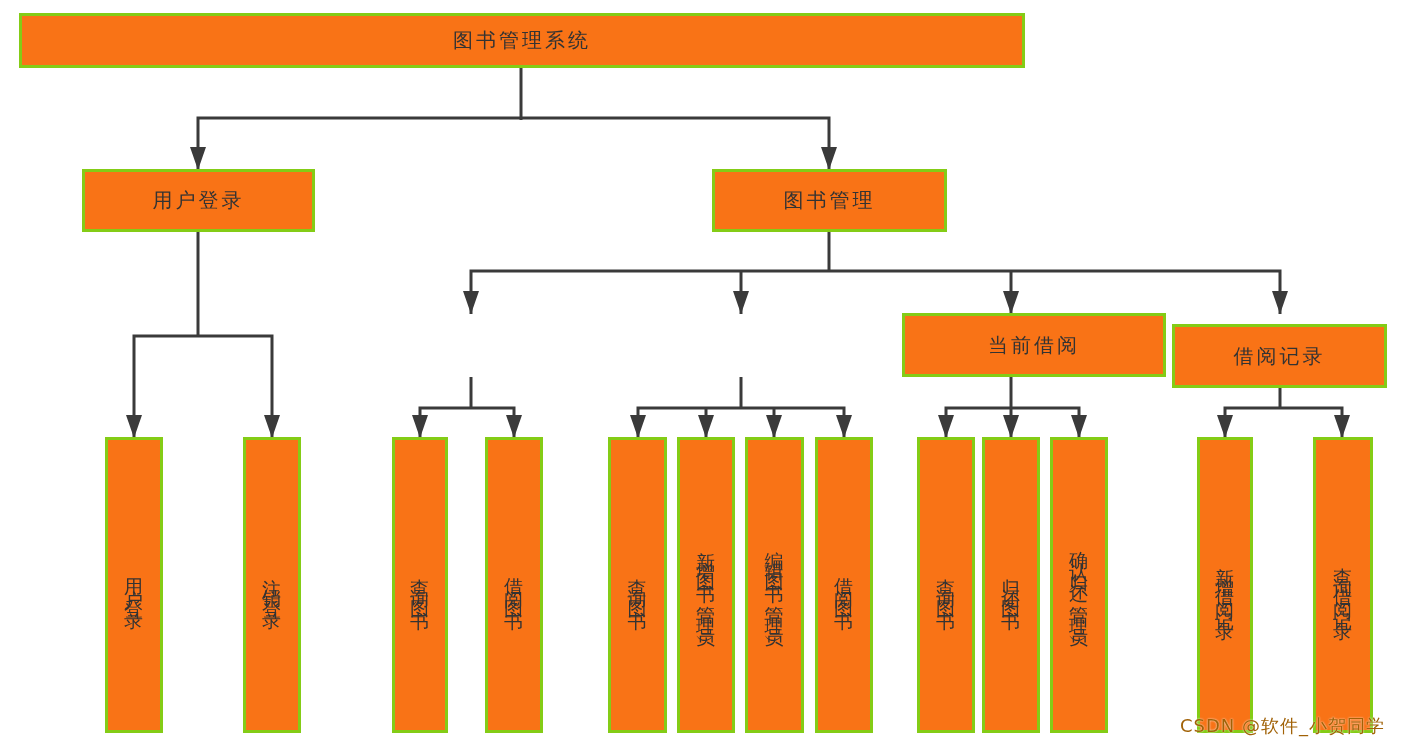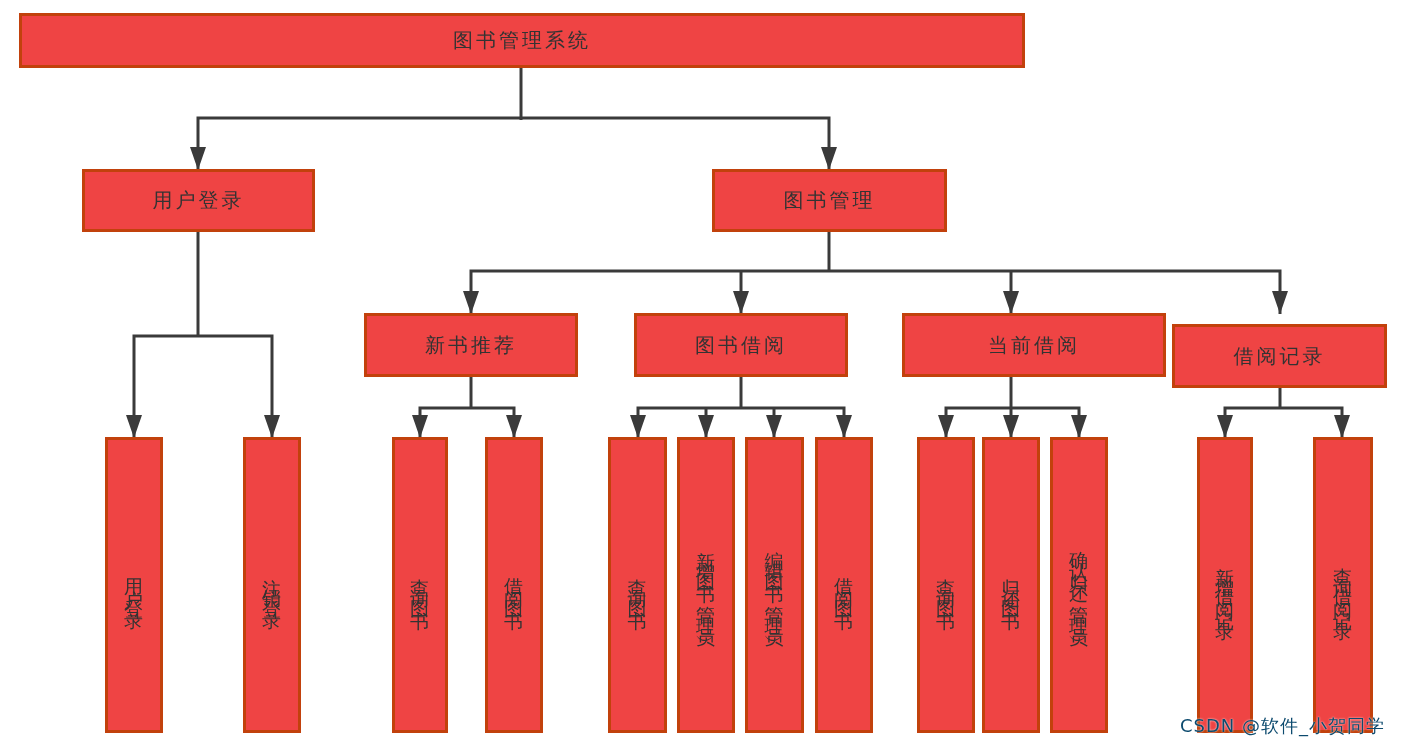--- a/index.html
+++ b/index.html
@@ -13,22 +13,22 @@
     color: #333333;
   }
   .connectors {
     position: absolute;
     left: 0; top: 0;
     z-index: 1;
   }
   .box {
     position: absolute;
     box-sizing: border-box;
-    border: 3px solid #c2410c;
-    background: #ef4444;
+    border: 3px solid #84cc16;
+    background: #f97316;
     display: flex;
     align-items: center;
     justify-content: center;
     font-size: 20px;
     letter-spacing: 3px;
     z-index: 2;
     white-space: nowrap;
   }
   .vbox { font-size: 19px; letter-spacing: normal; }
   .vt {
@@ -36,21 +36,21 @@
     text-orientation: mixed;
     letter-spacing: 11px;
     line-height: 1;
   }
   .watermark {
     position: absolute;
     left: 1180px;
     top: 714px;
     z-index: 3;
     font-size: 18px;
-    color: #0c4a6e;
+    color: #a16207;
     letter-spacing: 1px;
     white-space: nowrap;
     text-shadow: 0 0 2px #ffffff;
   }
 </style>
 </head>
 <body>
 
 <div class="canvas">
 
@@ -96,22 +96,20 @@
       <polygon points="1217,415 1233,415 1225,438"></polygon>
       <polygon points="1334,415 1350,415 1342,438"></polygon>
     </g>
   </svg>
 
   <div class="box" style="left:19px;top:13px;width:1006px;height:55px">图书管理系统</div>
 
   <div class="box" style="left:82px;top:169px;width:233px;height:63px">用户登录</div>
   <div class="box" style="left:712px;top:169px;width:235px;height:63px">图书管理</div>
 
-  <div class="box" style="left:364px;top:313px;width:214px;height:64px">新书推荐</div>
-  <div class="box" style="left:634px;top:313px;width:214px;height:64px">图书借阅</div>
   <div class="box" style="left:902px;top:313px;width:264px;height:64px">当前借阅</div>
   <div class="box" style="left:1172px;top:324px;width:215px;height:64px">借阅记录</div>
 
   <div class="box vbox" style="left:105px;top:437px;width:58px;height:296px">
     <span class="vt">用户登录</span>
   </div>
   <div class="box vbox" style="left:243px;top:437px;width:58px;height:296px">
     <span class="vt">注销登录</span>
   </div>
 

